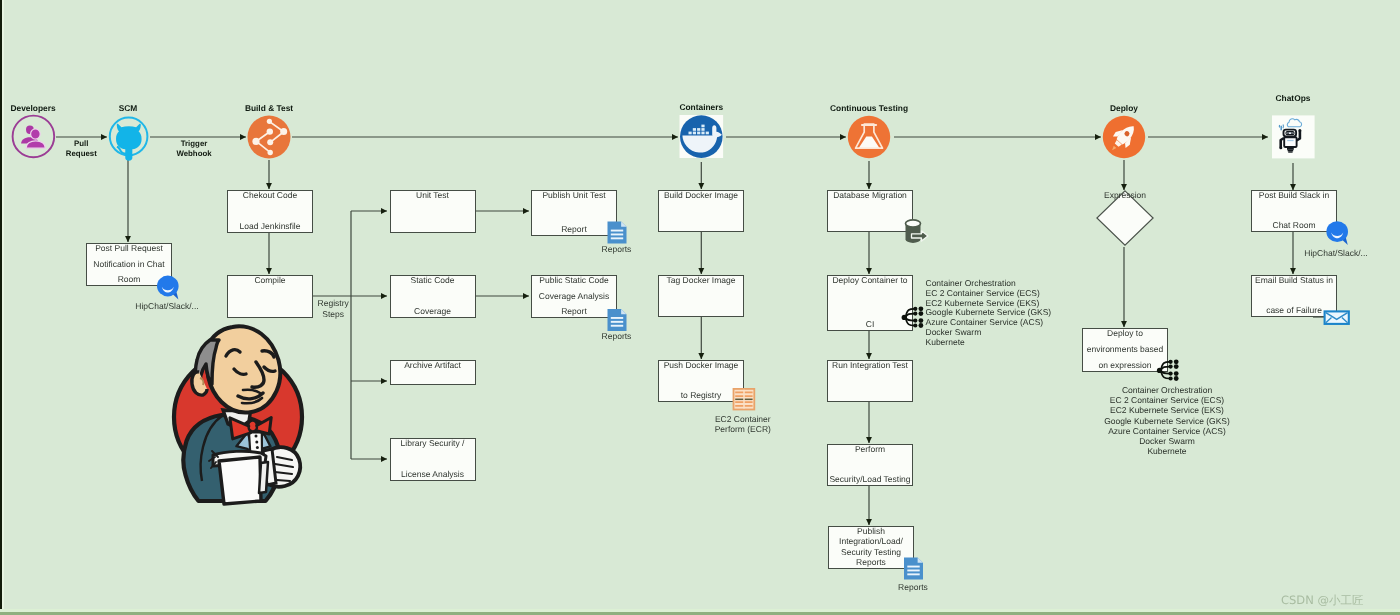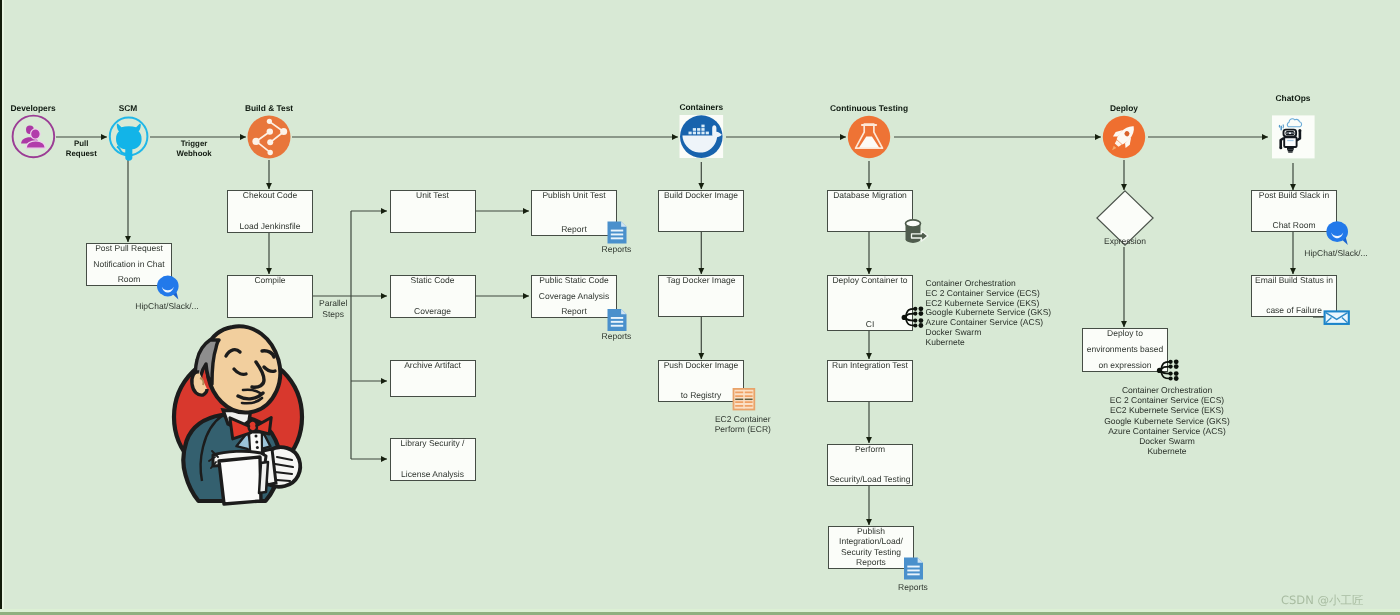--- a/index.html
+++ b/index.html
@@ -9,21 +9,21 @@
   .leftedge{position:absolute;left:0;top:0;width:2px;height:615px;background:#121c0a;z-index:70;}
   .leftedge2{position:absolute;left:2px;top:0;width:1.5px;height:615px;background:#e8f5e2;z-index:70;}
   .botedge{position:absolute;left:0;bottom:0;width:1400px;height:3px;background:#8fb07f;z-index:70;}
   .botedge2{position:absolute;left:0;bottom:3px;width:1400px;height:3px;background:#dcf0d4;z-index:70;}
   .node{position:absolute;background:#fbfdf9;border:1.3px solid #454d45;box-sizing:border-box;
         display:flex;flex-direction:column;align-items:center;justify-content:space-between;text-align:center;
         z-index:20;font-size:8.5px;color:#2f352f;line-height:9.8px;}
   .node span{display:block;}
   .diamond{position:absolute;z-index:20;}
   .diamond .dtxt{position:absolute;left:0;top:0;width:58px;height:56px;display:flex;
-        align-items:flex-end;justify-content:center;font-size:8.5px;color:#2f352f;}
+        align-items:flex-start;justify-content:center;font-size:8.5px;color:#2f352f;}
   .stage-label{position:absolute;font-weight:bold;font-size:8.4px;color:#0f1a11;
         text-align:center;white-space:nowrap;z-index:30;}
   .flow-label{position:absolute;font-weight:bold;font-size:7.85px;color:#121b12;
         text-align:center;line-height:10.1px;white-space:nowrap;z-index:30;margin-top:12px;}
   .flow-label span{display:block;}
   .flow-label.par{font-weight:normal;font-size:8.5px;line-height:10.7px;color:#2f372f;}
   .annot{position:absolute;font-size:8.5px;color:#2f372f;line-height:9.8px;
         text-align:center;white-space:nowrap;z-index:30;}
   .annot span{display:block;}
   .orch{position:absolute;font-size:8.5px;color:#2a312a;line-height:9.8px;z-index:30;white-space:nowrap;}
@@ -135,21 +135,21 @@
     <div class="node" style="left:227px;top:275px;width:86px;height:43px" data-interactable="true">
       <span>Compile</span>
     </div>
     <div class="node" style="left:389.5px;top:190px;width:86px;height:43px" data-interactable="true">
       <span>Unit Test</span>
     </div>
     <div class="node" style="left:389.5px;top:275px;width:86px;height:43px" data-interactable="true">
       <span>Static Code</span>
       <span>Coverage</span>
     </div>
-    <div class="node" style="left:389.5px;top:359.5px;width:86px;height:37px" data-interactable="true">
+    <div class="node" style="left:389.5px;top:359.5px;width:86px;height:25px" data-interactable="true">
       <span>Archive Artifact</span>
     </div>
     <div class="node" style="left:389.5px;top:437.5px;width:86px;height:43px" data-interactable="true">
       <span>Library Security /</span>
       <span>License Analysis</span>
     </div>
     <div class="node" style="left:531px;top:190px;width:86px;height:46px" data-interactable="true">
       <span>Publish Unit Test</span>
       <span>Report</span>
     </div>
@@ -215,21 +215,21 @@
     <div class="stage-label" style="left:1203px;top:92.5px;width:180px" data-interactable="false">ChatOps</div>
     <div class="flow-label" style="left:31.3px;top:127.2px;width:100px" data-interactable="false">
       <span>Pull</span>
       <span>Request</span>
     </div>
     <div class="flow-label" style="left:144px;top:127.2px;width:100px" data-interactable="false">
       <span>Trigger</span>
       <span>Webhook</span>
     </div>
     <div class="flow-label par" style="left:308.2px;top:286.0px;width:50px" data-interactable="false">
-      <span>Parallel</span>
+      <span>Registry</span>
       <span>Steps</span>
     </div>
     <div class="annot" style="left:580.5px;top:244.8px;width:72px" data-interactable="false">Reports</div>
     <div class="annot" style="left:580.5px;top:332.0px;width:72px" data-interactable="false">Reports</div>
     <div class="annot" style="left:877px;top:583.0px;width:72px" data-interactable="false">Reports</div>
     <div class="annot" style="left:701.8px;top:414.8px;width:82px" data-interactable="false">
       <span>EC2 Container</span>
       <span>Perform (ECR)</span>
     </div>
     <div class="annot" style="left:119px;top:302.4px;width:96px" data-interactable="false">HipChat/Slack/...</div>

